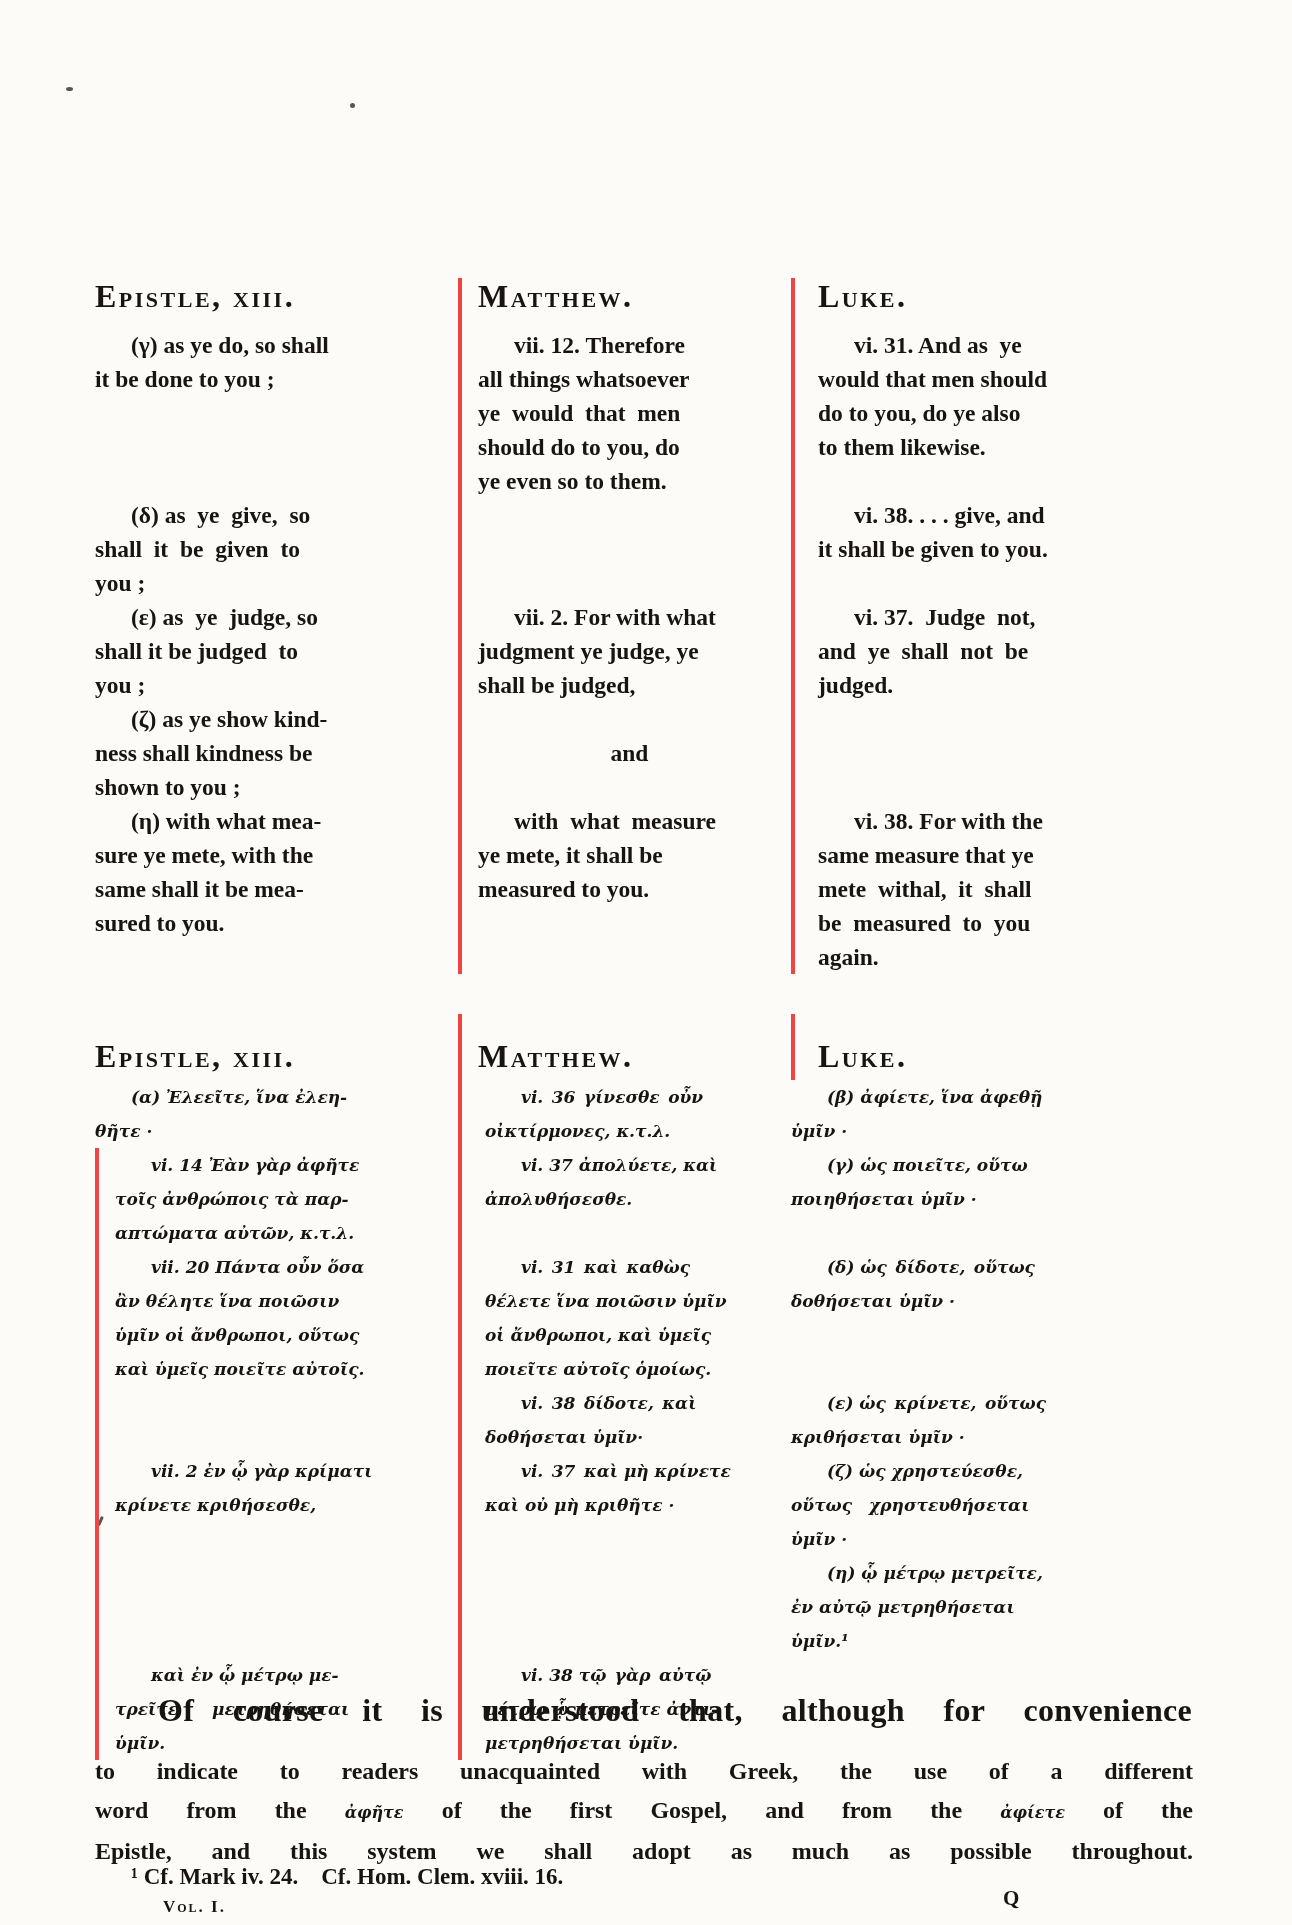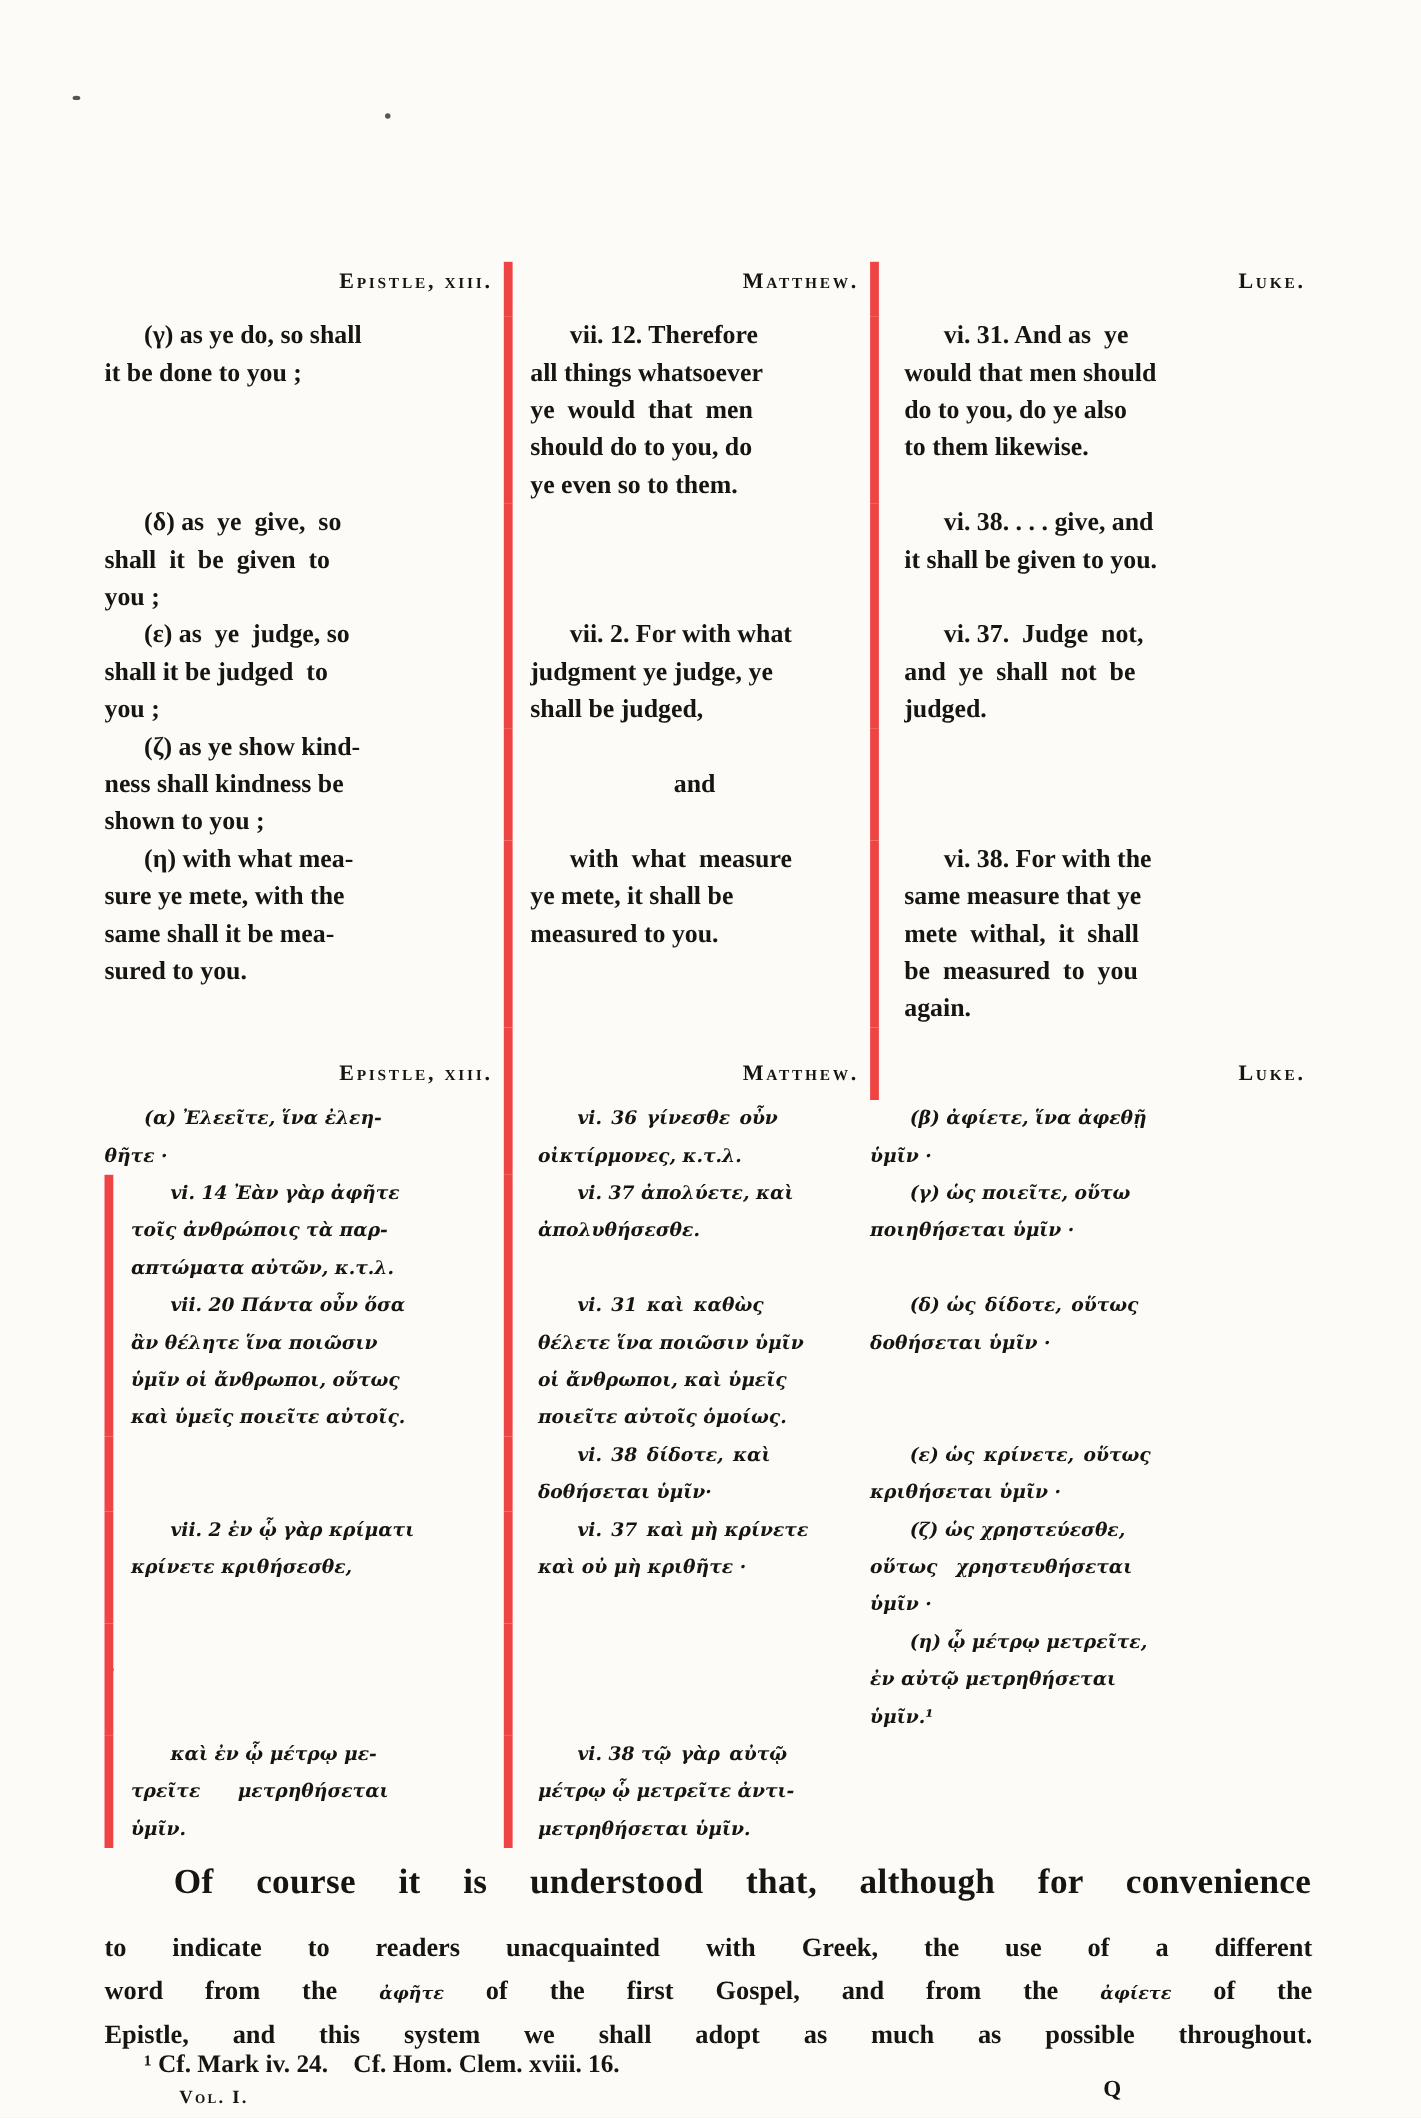--- a/index.html
+++ b/index.html
@@ -36,28 +36,29 @@
     grid-template-columns:363px 333px 402px;
     align-items:stretch;
   }
   .cell{
     font-size:23.5px;font-weight:700;line-height:34px;
     white-space:pre-line;
     text-indent:36px;
     padding-right:10px;
     box-sizing:border-box;
   }
-  .m,.l{border-left:8px solid #ef4444;}
+  .m,.l{border-left:4px solid #ef4444;}
   .m{padding-left:16px;}
   .l{padding-left:23px;padding-right:6px;}
   .hd{
-    text-align:right;text-indent:0;
+    text-align:left;text-indent:0;
     font-variant:small-caps;
-    font-size:20px;letter-spacing:2.5px;
+    font-size:32px;letter-spacing:2.5px;
     line-height:36px;
+    margin-top:40px;
   }
   .hd1{padding-bottom:14px;}
   .hd2{padding-top:24px;padding-bottom:6px;}
   .gk{
     font-family:"DejaVu Serif",serif;
     font-style:italic;
     font-size:17px;font-weight:700;line-height:34px;
   }
   .and{text-align:center;text-indent:0;padding-top:34px;}
 

